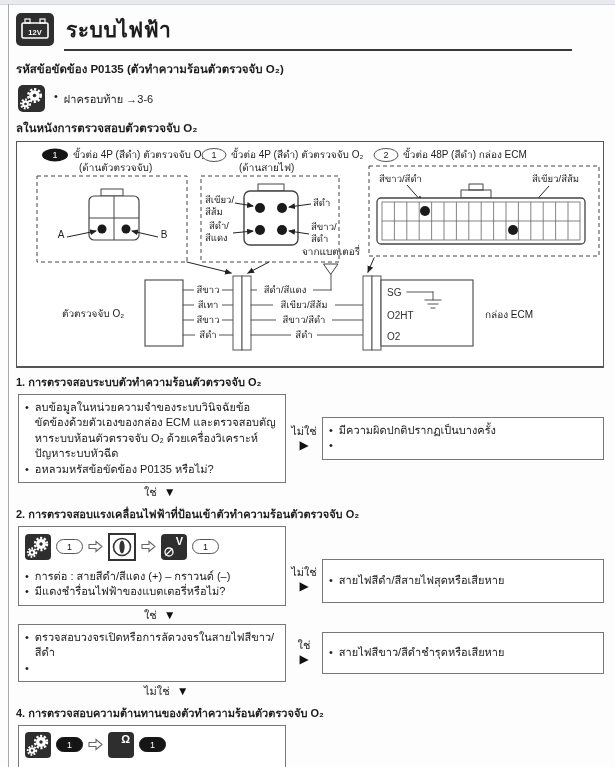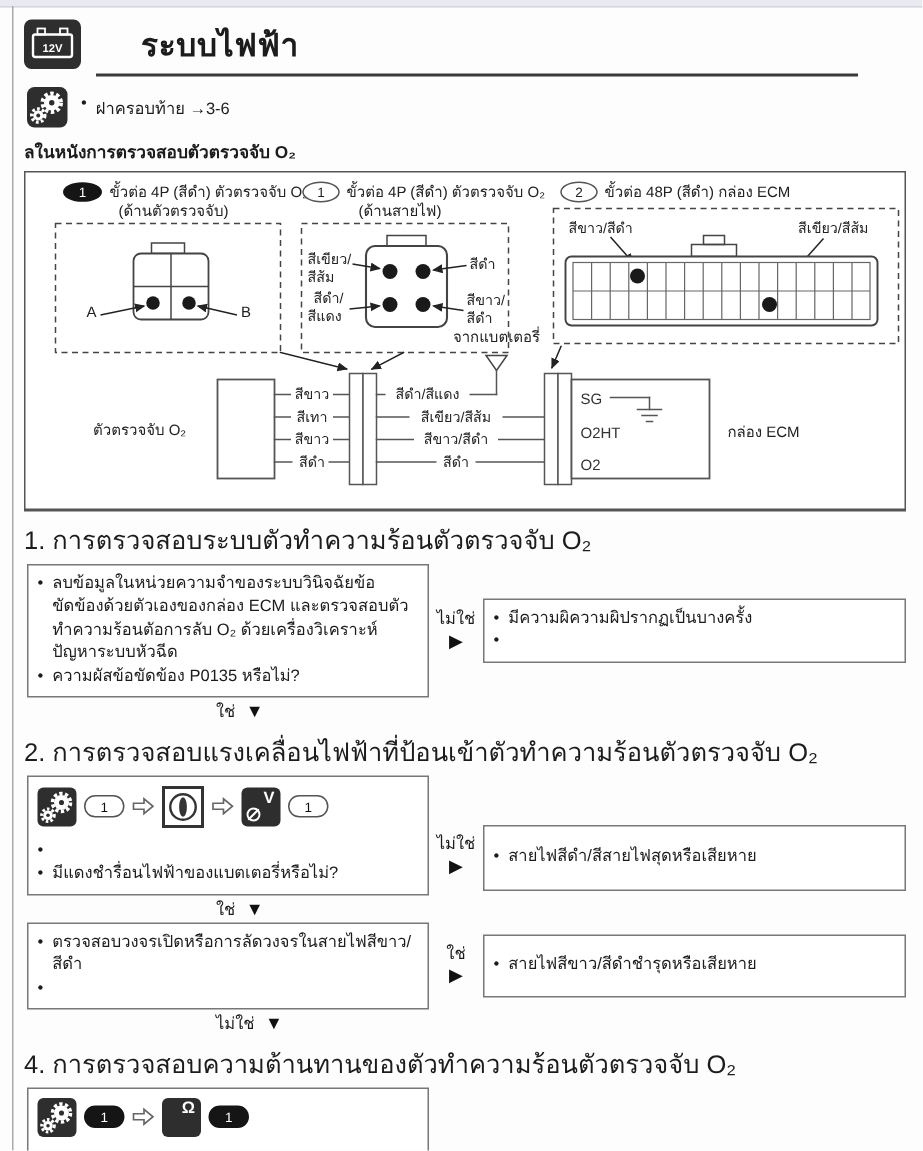--- a/index.html
+++ b/index.html
@@ -8,34 +8,34 @@
     background:#fdfdfd;color:#1c1c1c;
     font-family:"Liberation Sans",sans-serif;font-size:11px;
   }
   .top-strip{height:4px;background:#e8eaf0;border-bottom:1px solid #d3d8e0;}
   .page-edge{position:absolute;left:8px;top:4px;bottom:0;width:1px;background:#a9a9a9;}
   .content{padding:4px 9px 0 16px;}
 
   
   .hdr{display:flex;align-items:center;gap:12px;margin-top:4px;}
   .batt-icon{width:38px;height:33px;background:#2e2e2e;border-radius:5px;flex:none;}
-  .hdr-title{font-size:21px;font-weight:bold;letter-spacing:.5px;margin-left:28px;}
+  .hdr-title{font-size:21px;font-weight:bold;letter-spacing:.5px;}
   .hdr-rule{height:2px;background:#3a3a3a;margin:3px 0 0 48px;width:508px;}
 
   .dtc{font-weight:bold;font-size:11.5px;margin-top:9px;}
 
   .ref{display:flex;align-items:center;gap:9px;margin:7px 0 0 2px;}
   .gear-sq{width:27px;height:27px;background:#2e2e2e;border-radius:5px;flex:none;}
   .ref-line{display:flex;gap:6px;}
 
   .diag-title{font-weight:bold;font-size:11.5px;margin:7px 0 4px;}
   .diag-box{width:586px;height:224px;border:1px solid #555;border-bottom-width:2px;background:#fff;}
 
   
-  .step-title{font-weight:normal;font-size:17px;margin:5px 0 3px;}
+  .step-title{font-weight:bold;font-size:11px;margin:5px 0 3px;}
   .step-row{display:flex;margin-left:2px;}
   .step-row.center{align-items:center;}
   .step-row.bottom{align-items:flex-end;}
   .q-box{width:268px;border:1px solid #777;background:#fff;padding:5px 6px;box-sizing:border-box;flex:none;}
   .branch{width:36px;display:flex;flex-direction:column;align-items:center;flex:none;line-height:1.2;}
   .step-row.bottom .branch{margin-bottom:12px;}
   .step-row.bottom .r-box{margin-bottom:3px;}
   .r-box{width:282px;border:1px solid #777;background:#fff;padding:5px 6px;box-sizing:border-box;flex:none;display:flex;flex-direction:column;justify-content:center;}
   .tri{font-size:12px;color:#111;}
   .b{display:flex;gap:6px;line-height:1.4;}
@@ -67,20 +67,21 @@
         <rect x="6" y="10" width="26" height="15" rx="1.5" fill="none" stroke="#fff" stroke-width="1.6"></rect>
         <rect x="9" y="6" width="5" height="4" fill="none" stroke="#fff" stroke-width="1.2"></rect>
         <rect x="24" y="6" width="5" height="4" fill="none" stroke="#fff" stroke-width="1.2"></rect>
         <text x="19" y="21.5" fill="#fff" font-size="7.5" font-weight="bold" text-anchor="middle">12V</text>
       </svg>
     </div>
     <div class="hdr-title">ระบบไฟฟ้า</div>
   </div>
   <div class="hdr-rule"></div>
 
+  <div class="dtc">รหัสข้อขัดข้อง P0135 (ตัวทำความร้อนตัวตรวจจับ O₂)</div>
 
   <div class="ref">
     <div class="gear-sq">
       <svg width="27" height="27" viewBox="0 0 27 27">
         <circle cx="16.5" cy="10.5" r="5.2" fill="#fff"></circle>
         <circle cx="16.5" cy="10.5" r="6.2" fill="none" stroke="#fff" stroke-width="2.6" stroke-dasharray="2.3 1.7"></circle>
         <circle cx="16.5" cy="10.5" r="1.8" fill="#2e2e2e"></circle>
         <circle cx="7.5" cy="19" r="3.4" fill="#fff"></circle>
         <circle cx="7.5" cy="19" r="4.4" fill="none" stroke="#fff" stroke-width="2.2" stroke-dasharray="1.8 1.5"></circle>
         <circle cx="7.5" cy="19" r="1.3" fill="#2e2e2e"></circle>
@@ -239,35 +240,35 @@
       </g>
     </svg>
   </div>
 
   <div class="step">
     <div class="step-title">1. การตรวจสอบระบบตัวทำความร้อนตัวตรวจจับ O₂</div>
     <div class="step-row center">
       <div class="q-box">
         <div class="b">
             <span class="dot">•</span>
-            <span>ลบข้อมูลในหน่วยความจำของระบบวินิจฉัยข้อขัดข้องด้วยตัวเองของกล่อง ECM และตรวจสอบตัวทำความร้อนตัอการลับ O₂ ด้วยเครื่องวิเคราะห์ปัญหาระบบหัวฉีด</span>
-          </div>
-        <div class="b">
-            <span class="dot">•</span>
-            <span>ความผัสข้อขัดข้อง P0135 หรือไม่?</span>
+            <span>ลบข้อมูลในหน่วยความจำของระบบวินิจฉัยข้อขัดข้องด้วยตัวเองของกล่อง ECM และตรวจสอบตัญหาระบบห้อนตัวตรวจจับ O₂ ด้วยเครื่องวิเคราะห์ปัญหาระบบหัวฉีด</span>
+          </div>
+        <div class="b">
+            <span class="dot">•</span>
+            <span>อหลวมหรัสข้อขัดข้อง P0135 หรือไม่?</span>
           </div>
       </div>
       <div class="branch">
         <span>ไม่ใช่</span>
         <span class="tri">▶</span>
       </div>
       <div class="r-box">
         <div class="b">
             <span class="dot">•</span>
-            <span>มีความผิความผิปรากฏเป็นบางครั้ง</span>
+            <span>มีความผิดปกติปรากฏเป็นบางครั้ง</span>
           </div>
         <div class="b">
             <span class="dot">•</span>
           </div>
       </div>
     </div>
     <div class="cont">
       <span>ใช่</span>
       <span class="tri">▼</span>
     </div>
@@ -305,20 +306,21 @@
             <span class="m-letter">V</span>
             <svg class="probe" width="12" height="12" viewBox="0 0 12 12">
               <circle cx="6" cy="6" r="4" fill="none" stroke="#fff" stroke-width="1.3"></circle>
               <line x1="2.5" y1="9.5" x2="9.5" y2="2.5" stroke="#fff" stroke-width="1.3"></line>
             </svg>
           </div>
           <span class="oval">1</span>
         </div>
         <div class="b">
             <span class="dot">•</span>
+            <span>การต่อ : สายสีดำ/สีแดง (+) – กราวนด์ (–)</span>
           </div>
         <div class="b">
             <span class="dot">•</span>
             <span>มีแดงชำรื่อนไฟฟ้าของแบตเตอรี่หรือไม่?</span>
           </div>
       </div>
       <div class="branch">
         <span>ไม่ใช่</span>
         <span class="tri">▶</span>
       </div>

